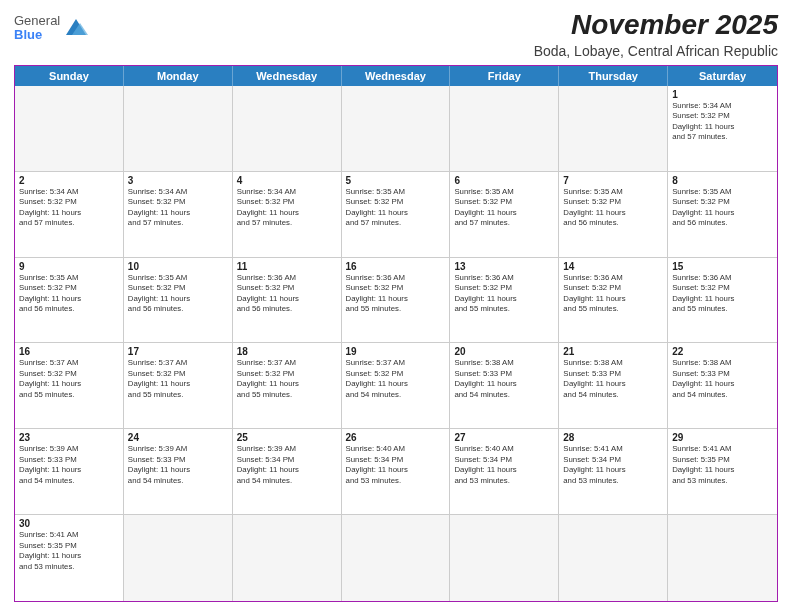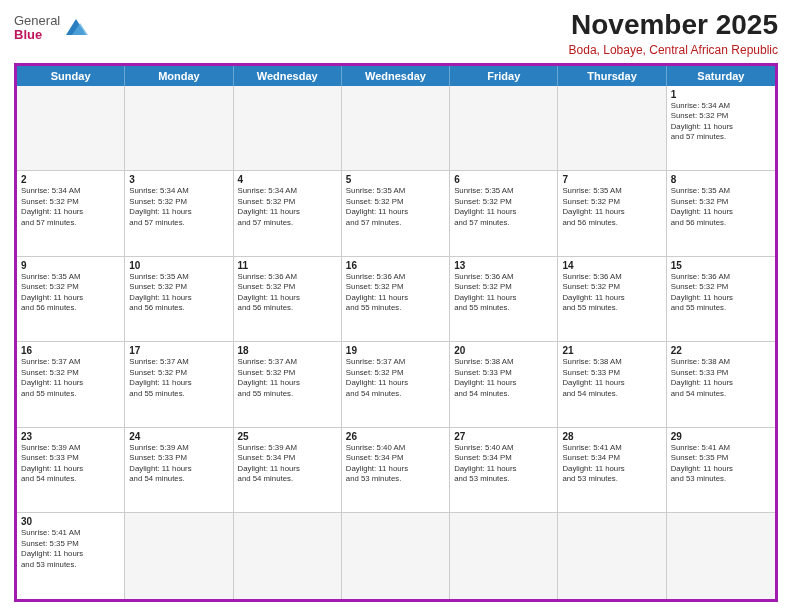--- a/index.html
+++ b/index.html
@@ -30,46 +30,47 @@
     }
     .logo-text {
       font-size: 13px;
       color: #555;
       line-height: 1.1;
     }
     .logo-text span {
       display: block;
     }
     .logo-text .general { font-weight: normal; font-size: 13px; color: #555; }
-    .logo-text .blue { font-weight: bold; color: #be185d; font-size: 13px; }
+    .logo-text .blue { font-weight: bold; color: #3b82f6; font-size: 13px; }
     .logo-icon {
       width: 28px;
       height: 22px;
       margin-left: 2px;
     }
     .title-block {
       text-align: right;
     }
     .title-block h1 {
       font-size: 28px;
       font-weight: bold;
       color: #222;
       line-height: 1.1;
+      font-style: italic;
     }
     .title-block h2 {
-      font-size: 12px;
+      font-size: 14px;
       font-weight: normal;
-      color: #b91c1c;
+      color: #404040;
       margin-top: 2px;
     }
     .calendar {
       flex: 1;
       display: flex;
       flex-direction: column;
-      border: 3px solid #a21caf;
+      border: 1px solid #a21caf;
     }
     .cal-header {
       display: grid;
       grid-template-columns: repeat(7, 1fr);
       background: #2a7fc1;
     }
     .cal-header-cell {
       color: #fff;
       font-size: 11px;
       font-weight: bold;

